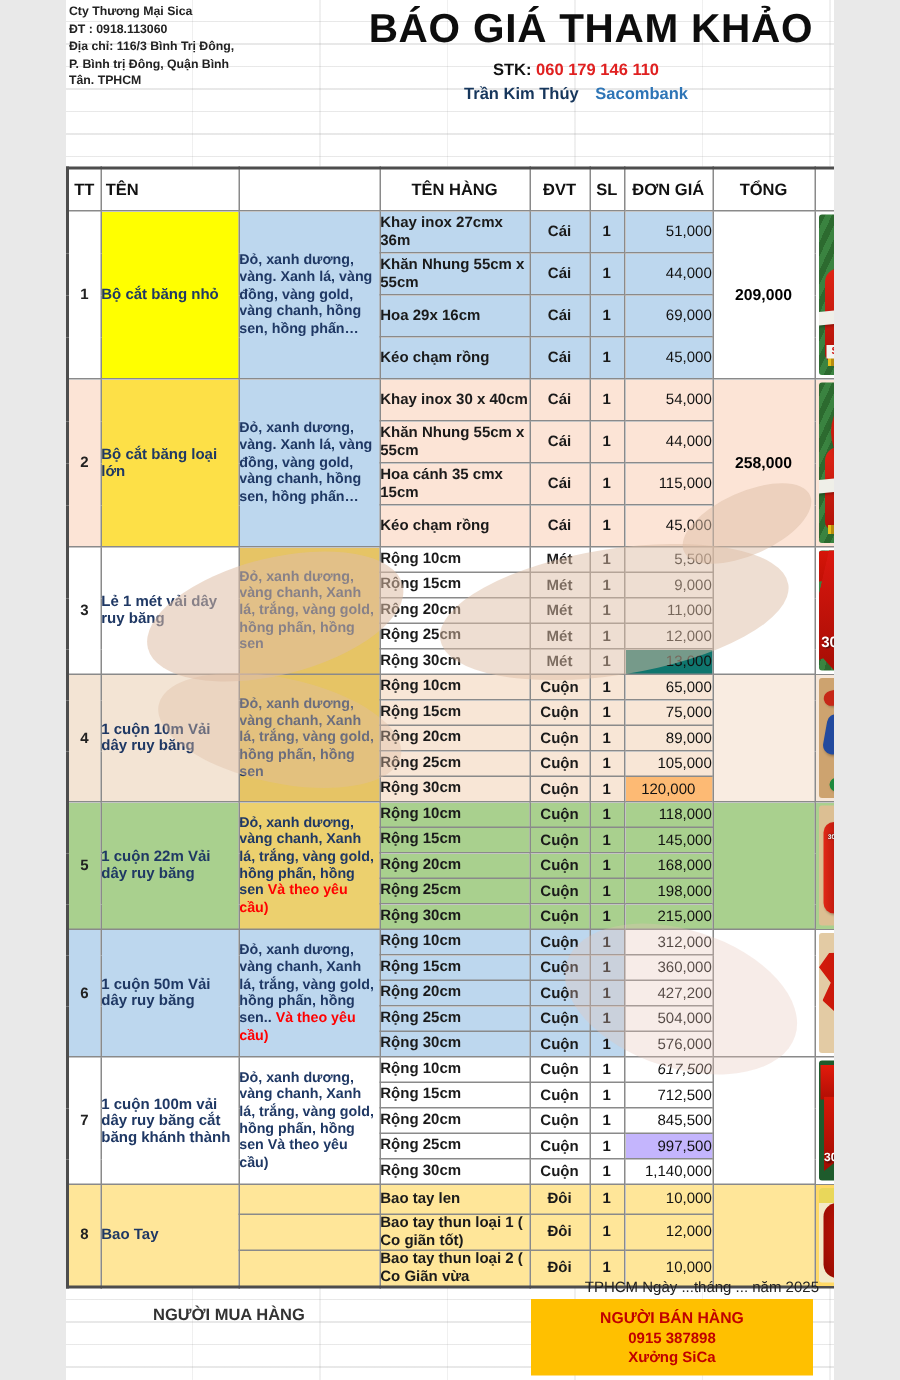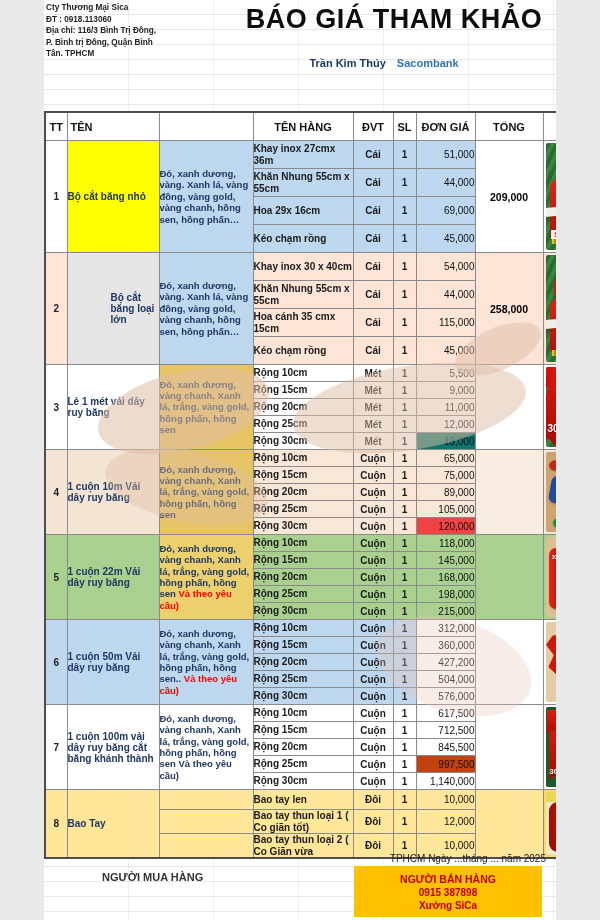--- a/index.html
+++ b/index.html
@@ -174,20 +174,24 @@
 
   <div class="company">
     <div>Cty Thương Mại Sica</div>
     <div>ĐT : 0918.113060</div>
     <div>Địa chỉ: 116/3 Bình Trị Đông,</div>
     <div>P. Bình trị Đông, Quận Bình</div>
     <div>Tân. TPHCM</div>
   </div>
 
   <div class="title">BÁO GIÁ THAM KHẢO</div>
+  <div class="stk">
+    <span>STK:</span>
+    <span class="red">060 179 146 110</span>
+  </div>
   <div class="bank">
     <span>Trần Kim Thúy</span>
     <span class="blue">Sacombank</span>
   </div>
 
 
   <table class="price">
     <colgroup>
       <col style="width:22px">
         <col style="width:92px">
@@ -250,21 +254,21 @@
           <td class="c-price" style="background: rgb(189, 215, 238);">69,000</td>
         </tr>
         <tr style="height: 28px;">
           <td class="c-item" style="background: rgb(189, 215, 238);">Kéo chạm rồng</td>
           <td class="c-unit" style="background: rgb(189, 215, 238);">Cái</td>
           <td class="c-qty" style="background: rgb(189, 215, 238);">1</td>
           <td class="c-price" style="background: rgb(189, 215, 238);">45,000</td>
         </tr>
         <tr class="gs" style="height: 28px;">
           <td class="c-tt" rowspan="4" style="background: rgb(252, 228, 214);">2</td>
-          <td class="c-name" rowspan="4" style="background: #e5e5e5; padding-left: 43px;">Bộ cắt băng loại lớn</td>
+          <td class="c-name" rowspan="4" style="background: #fde047;">Bộ cắt băng loại lớn</td>
           <td class="c-desc" rowspan="4" style="background: rgb(189, 215, 238);"><span>Đỏ, xanh dương, vàng. Xanh lá, vàng đồng, vàng gold, vàng chanh, hồng sen, hồng phấn…</span></td>
           <td class="c-item" style="background: rgb(252, 228, 214);">Khay inox 30 x 40cm</td>
           <td class="c-unit" style="background: rgb(252, 228, 214);">Cái</td>
           <td class="c-qty" style="background: rgb(252, 228, 214);">1</td>
           <td class="c-price" style="background: rgb(252, 228, 214);">54,000</td>
           <td class="c-total" rowspan="4" style="background: rgb(252, 228, 214);">258,000</td>
           <td class="c-img" rowspan="4" style="background: rgb(252, 228, 214);">
             <div class="photo tray-bow large">
               <div class="tb-tray"></div>
               <div class="tb-fringe"></div>
@@ -386,21 +390,21 @@
         <tr style="height: 17px;">
           <td class="c-item" style="background: rgb(248, 230, 214);">Rộng 25cm</td>
           <td class="c-unit" style="background: rgb(248, 230, 214);">Cuộn</td>
           <td class="c-qty" style="background: rgb(248, 230, 214);">1</td>
           <td class="c-price" style="background: rgb(248, 230, 214);">105,000</td>
         </tr>
         <tr style="height: 17px;">
           <td class="c-item" style="background: rgb(248, 230, 214);">Rộng 30cm</td>
           <td class="c-unit" style="background: rgb(248, 230, 214);">Cuộn</td>
           <td class="c-qty" style="background: rgb(248, 230, 214);">1</td>
-          <td class="c-price" style="background: #ef4444;">120,000</td>
+          <td class="c-price" style="background: #fdba74; text-align: center;">120,000</td>
         </tr>
         <tr class="gs" style="height: 17px;">
           <td class="c-tt" rowspan="5" style="background: rgb(169, 208, 142);">5</td>
           <td class="c-name" rowspan="5" style="background: rgb(169, 208, 142);">1 cuộn 22m Vải dây ruy băng</td>
           <td class="c-desc" rowspan="5" style="background: rgb(236, 208, 110);"><span>Đỏ, xanh dương, vàng chanh, Xanh lá, trắng, vàng gold, hồng phấn, hồng sen</span><span class="red"> Và theo yêu cầu)</span></td>
           <td class="c-item" style="background: rgb(169, 208, 142);">Rộng 10cm</td>
           <td class="c-unit" style="background: rgb(169, 208, 142);">Cuộn</td>
           <td class="c-qty" style="background: rgb(169, 208, 142);">1</td>
           <td class="c-price" style="background: rgb(169, 208, 142);">118,000</td>
           <td class="c-total" rowspan="5" style="background: rgb(169, 208, 142);"></td>
@@ -497,21 +501,21 @@
           <td class="c-qty" style="background: rgb(189, 215, 238);">1</td>
           <td class="c-price" style="background: rgb(255, 255, 255);">576,000</td>
         </tr>
         <tr class="gs" style="height: 17px;">
           <td class="c-tt" rowspan="5" style="background: rgb(255, 255, 255);">7</td>
           <td class="c-name" rowspan="5" style="background: rgb(255, 255, 255);">1 cuộn 100m vải dây ruy băng cắt băng khánh thành</td>
           <td class="c-desc" rowspan="5" style="background: rgb(255, 255, 255);"><span>Đỏ, xanh dương, vàng chanh, Xanh lá, trắng, vàng gold, hồng phấn, hồng sen  Và theo yêu cầu)</span></td>
           <td class="c-item" style="background: rgb(255, 255, 255);">Rộng 10cm</td>
           <td class="c-unit" style="background: rgb(255, 255, 255);">Cuộn</td>
           <td class="c-qty" style="background: rgb(255, 255, 255);">1</td>
-          <td class="c-price" style="background: rgb(255, 255, 255);">617,500</td>
+          <td class="c-price" style="background: rgb(255, 255, 255); font-style: italic;">617,500</td>
           <td class="c-total" rowspan="5" style="background: rgb(255, 255, 255);"></td>
           <td class="c-img" rowspan="5" style="background: rgb(255, 255, 255);">
             <div class="photo fan-green">
               <div class="gv0"></div>
               <div class="gv1"></div>
               <div class="gv2"></div>
               <div class="gv3"></div>
               <div class="gv4"></div>
               <div class="brand">SiCa</div>
               <div class="lab l0">30cm</div>
@@ -529,21 +533,21 @@
         <tr style="height: 17px;">
           <td class="c-item" style="background: rgb(255, 255, 255);">Rộng 20cm</td>
           <td class="c-unit" style="background: rgb(255, 255, 255);">Cuộn</td>
           <td class="c-qty" style="background: rgb(255, 255, 255);">1</td>
           <td class="c-price" style="background: rgb(255, 255, 255);">845,500</td>
         </tr>
         <tr style="height: 17px;">
           <td class="c-item" style="background: rgb(255, 255, 255);">Rộng 25cm</td>
           <td class="c-unit" style="background: rgb(255, 255, 255);">Cuộn</td>
           <td class="c-qty" style="background: rgb(255, 255, 255);">1</td>
-          <td class="c-price" style="background: #c2410c;">997,500</td>
+          <td class="c-price" style="background: #c4b5fd;">997,500</td>
         </tr>
         <tr style="height: 17px;">
           <td class="c-item" style="background: rgb(255, 255, 255);">Rộng 30cm</td>
           <td class="c-unit" style="background: rgb(255, 255, 255);">Cuộn</td>
           <td class="c-qty" style="background: rgb(255, 255, 255);">1</td>
           <td class="c-price" style="background: rgb(255, 255, 255);">1,140,000</td>
         </tr>
         <tr class="gs" style="height: 20px;">
           <td class="c-tt" rowspan="3" style="background: rgb(255, 230, 153);">8</td>
           <td class="c-name" rowspan="3" style="background: rgb(255, 230, 153);">Bao Tay</td>

